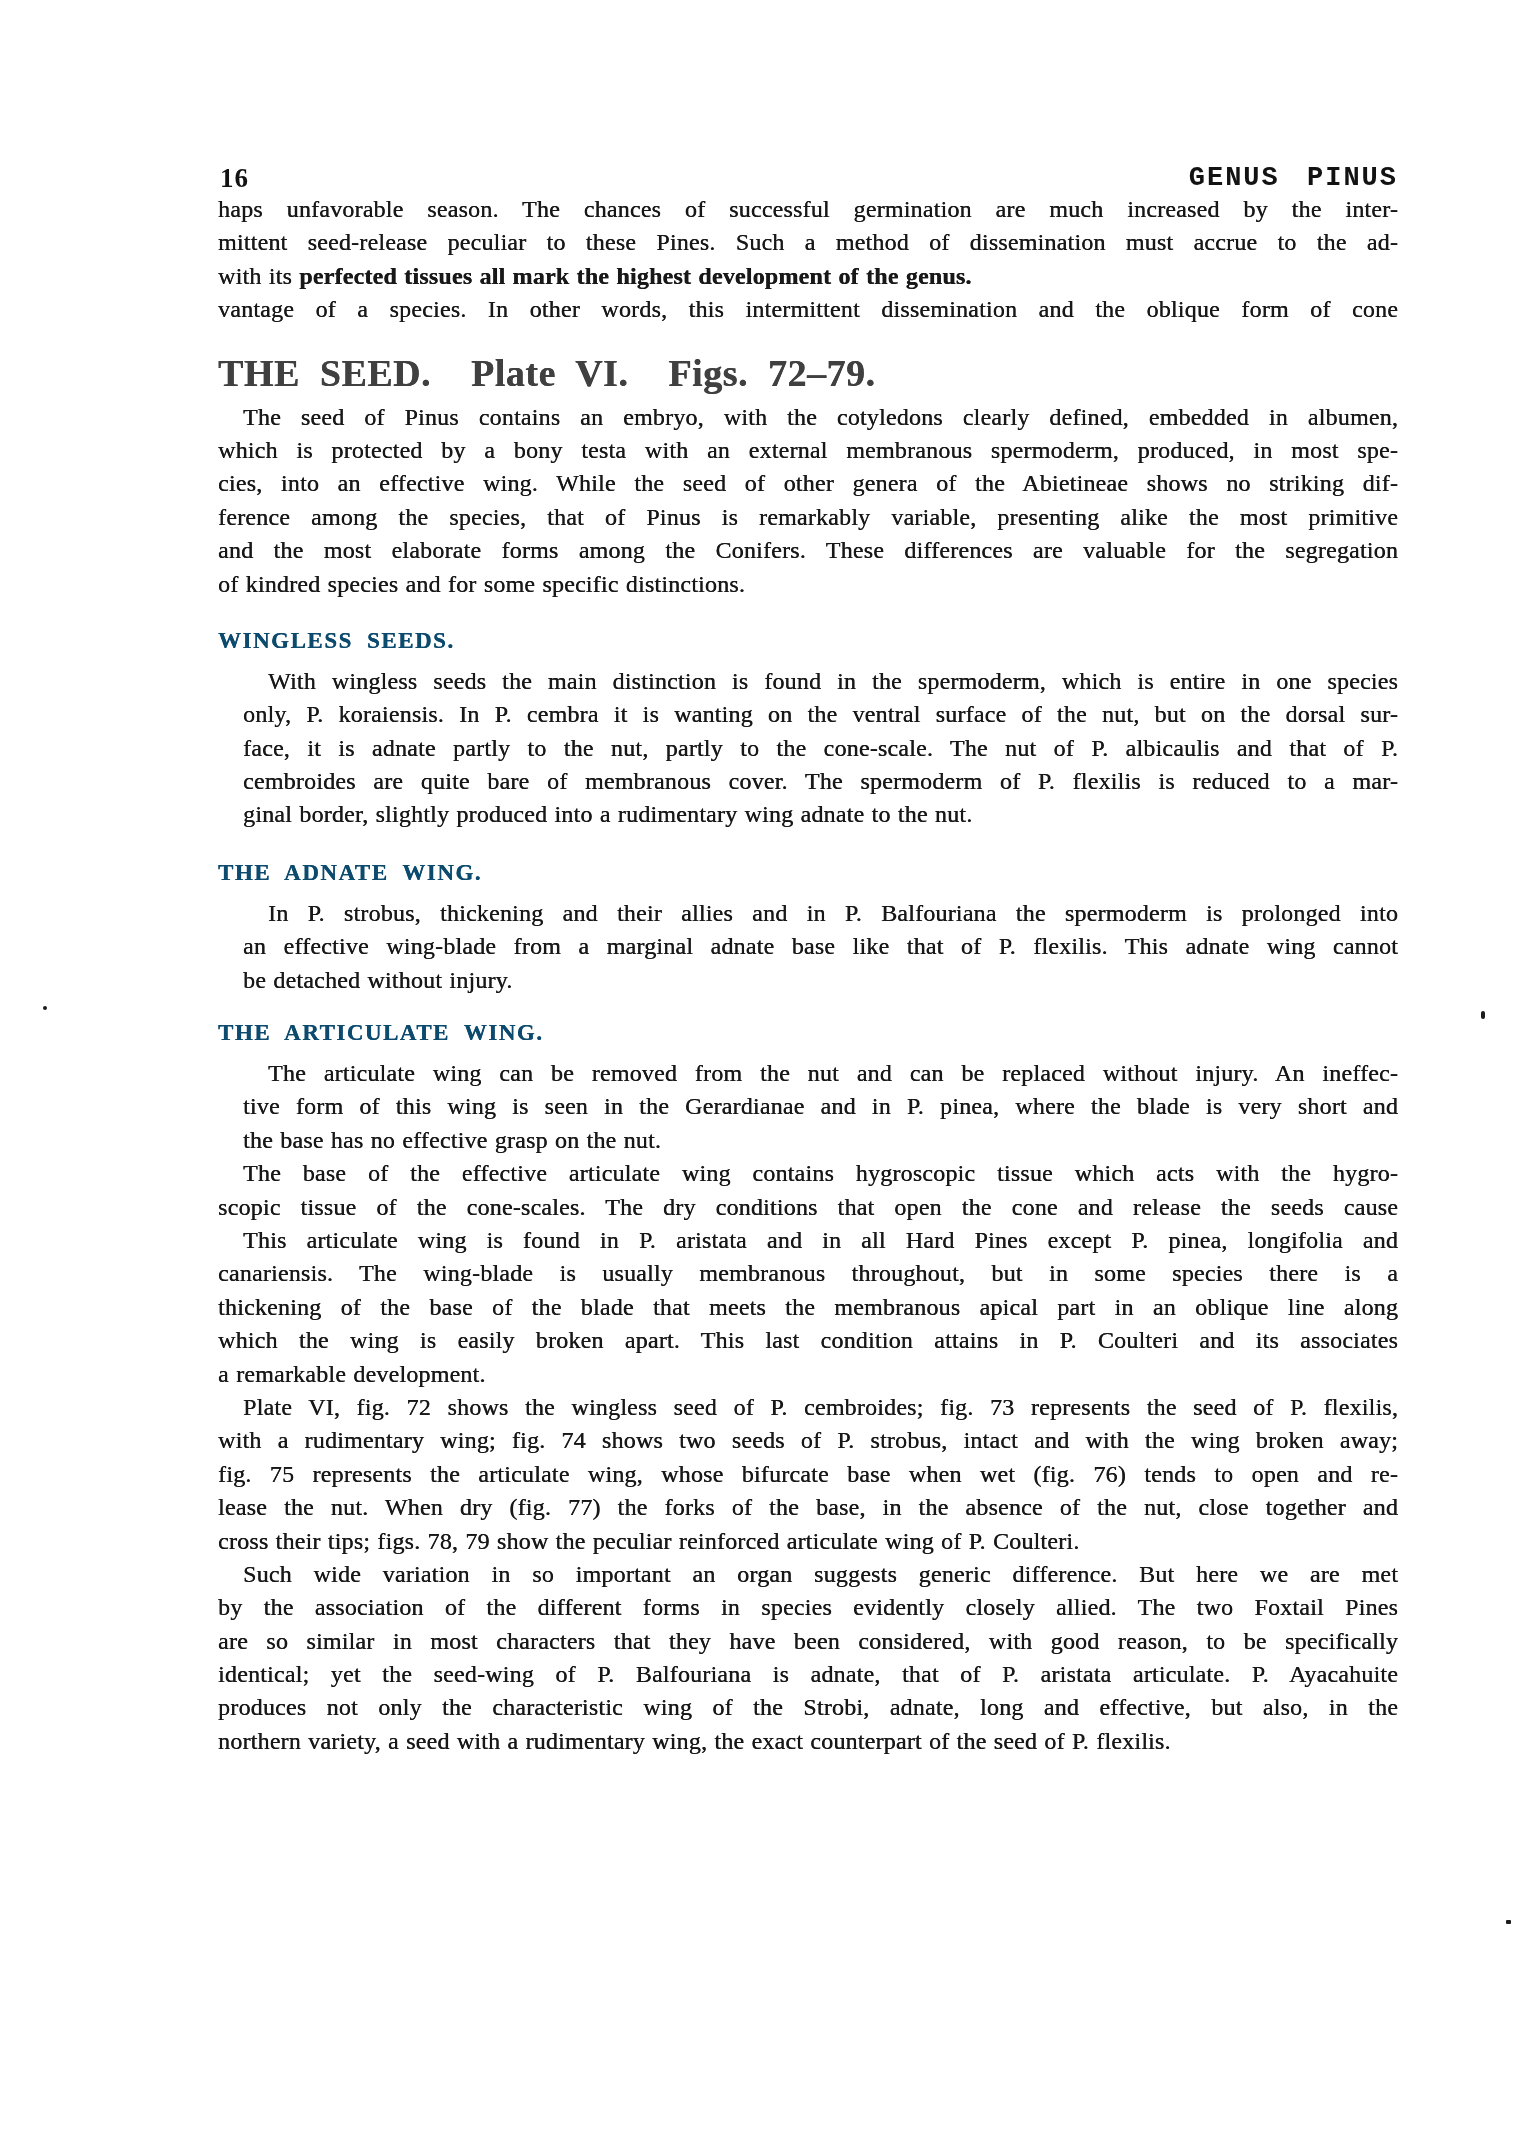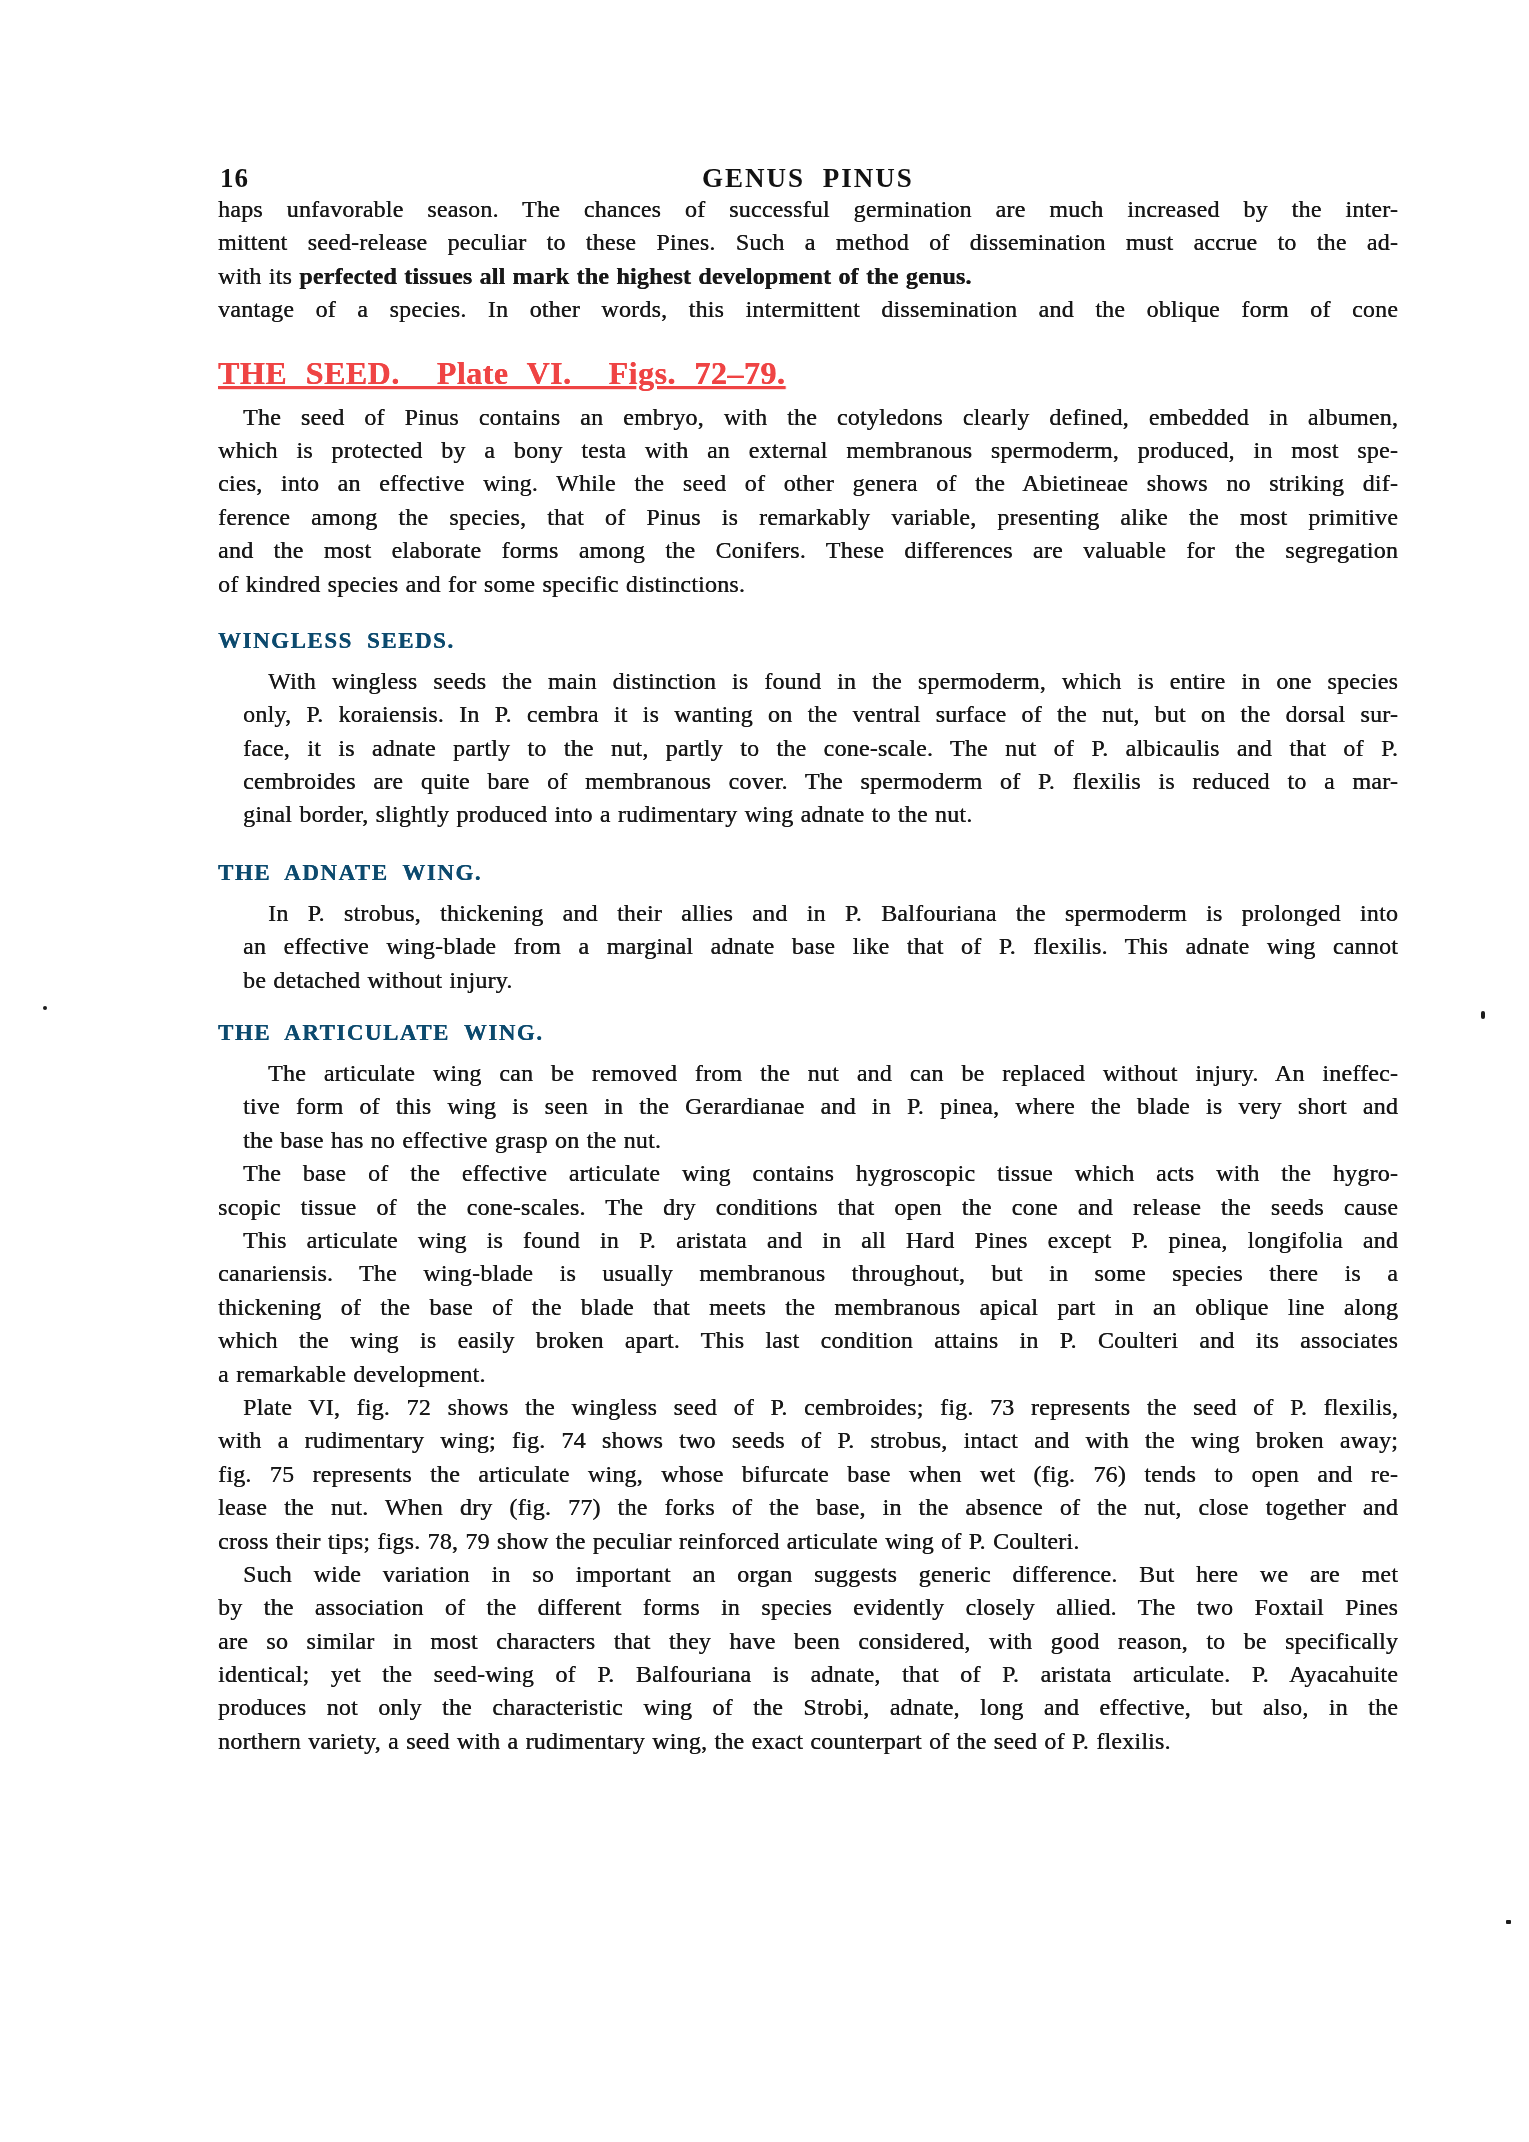--- a/index.html
+++ b/index.html
@@ -28,50 +28,50 @@
     color: #121212;
   }
   .page-num {
     position: absolute;
     left: 2px;
     top: 0;
     letter-spacing: 1px;
   }
   .running-title {
     display: block;
-    text-align: center;
+    text-align: right;
     letter-spacing: 2px;
     word-spacing: 9px;
+    font-family: Liberation Mono, monospace;
   }
   .para { margin: 0; }
   .line {
     height: 33.4px;
     line-height: 33.4px;
     font-size: 24px;
     text-align: justify;
     text-align-last: justify;
     overflow: hidden;
     letter-spacing: 0.2px;
     word-spacing: 1px;
     text-shadow: 0.35px 0.2px 0 currentColor;
   }
   .line.last { text-align-last: left; }
   .line.indent { text-indent: 25px; }
   .line .bold { font-weight: bold; }
   .h-main {
     margin: 28px 0 0 0;
-    font-size: 32px;
+    font-size: 38px;
     line-height: 36px;
     font-weight: bold;
     letter-spacing: 0.5px;
     word-spacing: 10px;
     white-space: pre-wrap;
-    color: #ef4444;
+    color: #404040;
     text-shadow: 0.3px 0.2px 0 currentColor;
-    text-decoration: underline;
   }
   .h-sub {
     margin: 25px 0 0 0;
     font-size: 23px;
     line-height: 30px;
     font-weight: bold;
     letter-spacing: 1.5px;
     word-spacing: 7px;
     color: #0c4a6e;
     text-shadow: 0.3px 0.2px 0 currentColor;

